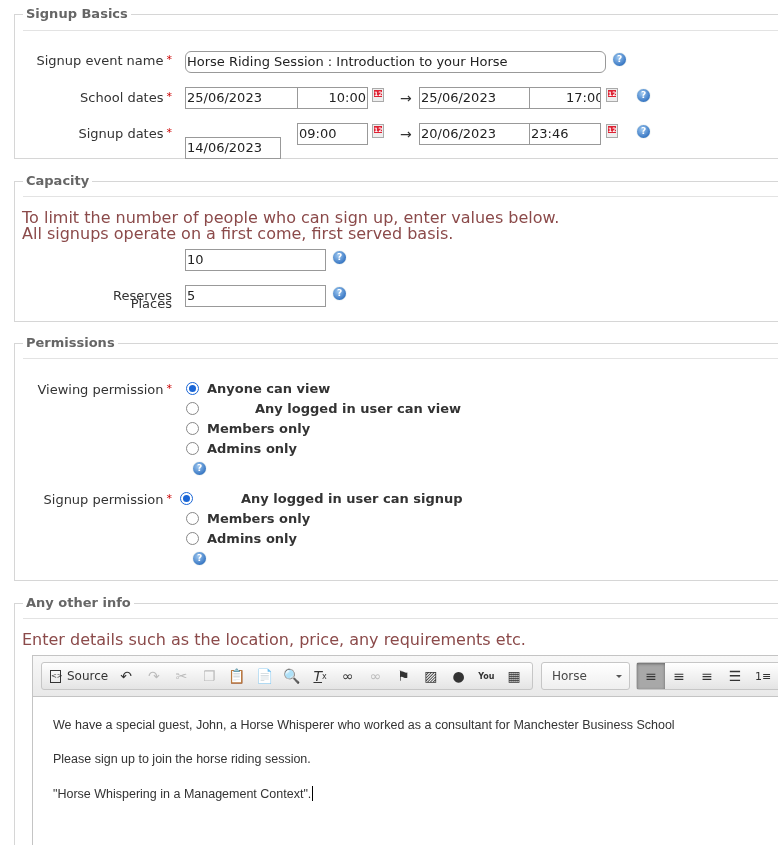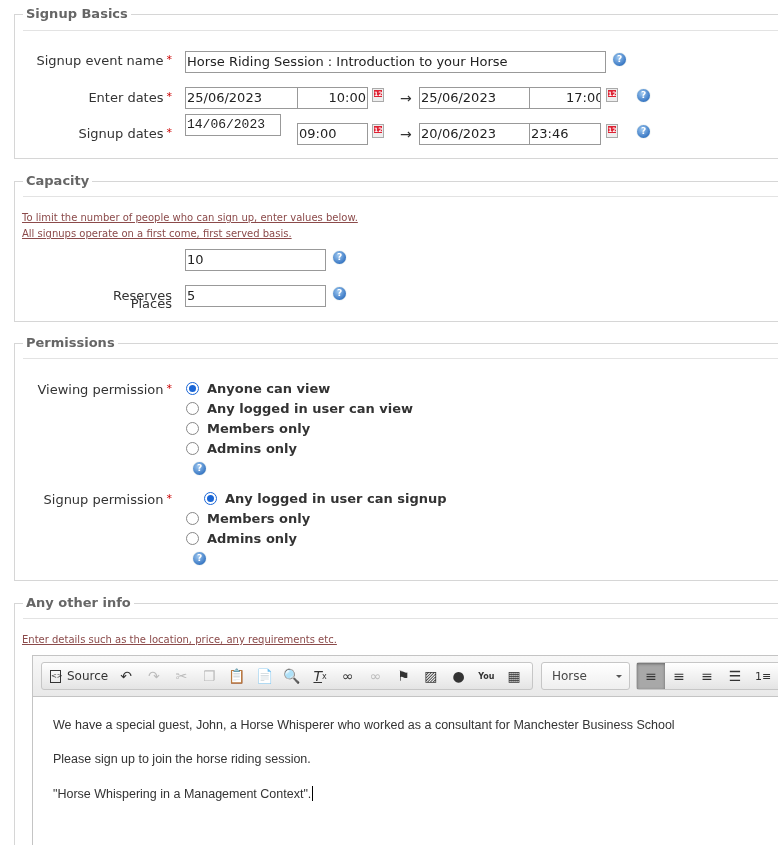--- a/index.html
+++ b/index.html
@@ -34,21 +34,21 @@
     box-shadow: 0 0 1px #8aa;
   }
   .cal {
     position: absolute; width: 12px; height: 14px; background: #eee; border: 1px solid #aaa;
   }
   .cal::before {
     content: "12"; position: absolute; left: 1px; top: 1px; width: 8px; height: 7px;
     background: #d23; color: #fff; font-size: 6px; line-height: 7px; text-align: center; font-weight: bold;
   }
   .arrow { position: absolute; font-size: 14px; color: #333; }
-  .hint { position: absolute; font-size: 10px; color: #8b4a4a; line-height: 16px; text-decoration: underline; }
+  .hint { position: absolute; font-size: 16px; color: #8b4a4a; line-height: 16px; }
   .radio-row { position: absolute; display: flex; align-items: center; font-size: 13px; font-weight: bold; color: #333; }
   .radio {
     width: 13px; height: 13px; border-radius: 50%; border: 1px solid #888; background: #fff;
     margin-right: 8px; position: relative;
   }
   .radio.checked { border-color: #1a66d6; }
   .radio.checked::after {
     content: ""; position: absolute; left: 2px; top: 2px; width: 7px; height: 7px; border-radius: 50%; background: #1a66d6;
   }
   
@@ -74,35 +74,35 @@
 </style>
 </head>
 <body>
 
 <div class="fieldset" style="top:14px; height:145px;">
   <div class="legend">Signup Basics</div>
   <div class="legend-rule" style="top:15px;"></div>
 </div>
 
 <div class="label" style="right:606px; top:53px;"><span>Signup event name</span><span class="req">*</span></div>
-<div class="input" style="left:185px; top:51px; width:421px;">Horse Riding Session : Introduction to your Horse</div>
+<div class="input" style="left:185px; top:51px; width:421px;border-radius:6px;">Horse Riding Session : Introduction to your Horse</div>
 <div class="help" style="left:613px; top:53px;">?</div>
 
-<div class="label" style="right:606px; top:90px;"><span>Enter dates</span><span class="req">*</span></div>
+<div class="label" style="right:606px; top:90px;"><span>School dates</span><span class="req">*</span></div>
 <div class="input" style="left:185px; top:87px; width:113px;">25/06/2023</div>
 <div class="input" style="left:297px; top:87px; width:71px;text-align:right;">10:00</div>
 <div class="cal" style="left:372px; top:88px;"></div>
 <div class="arrow" style="left:400px; top:90px;">→</div>
 <div class="input" style="left:419px; top:87px; width:111px;">25/06/2023</div>
 <div class="input" style="left:529px; top:87px; width:72px;padding-left:36px;">17:00</div>
 <div class="cal" style="left:606px; top:88px;"></div>
 <div class="help" style="left:637px; top:89px;">?</div>
 
 <div class="label" style="right:606px; top:126px;"><span>Signup dates</span><span class="req">*</span></div>
-<div class="input" style="left:185px; top:114px; width:96px;font-family:Liberation Mono, monospace;">14/06/2023</div>
+<div class="input" style="left:185px; top:137px; width:96px;">14/06/2023</div>
 <div class="input" style="left:297px; top:123px; width:71px;">09:00</div>
 <div class="cal" style="left:372px; top:124px;"></div>
 <div class="arrow" style="left:400px; top:126px;">→</div>
 <div class="input" style="left:419px; top:123px; width:111px;">20/06/2023</div>
 <div class="input" style="left:529px; top:123px; width:72px;">23:46</div>
 <div class="cal" style="left:606px; top:124px;"></div>
 <div class="help" style="left:637px; top:125px;">?</div>
 
 <div class="fieldset" style="top:181px; height:141px;">
   <div class="legend">Capacity</div>
@@ -121,36 +121,36 @@
 
 <div class="fieldset" style="top:343px; height:238px;">
   <div class="legend">Permissions</div>
   <div class="legend-rule" style="top:14px;"></div>
 </div>
 <div class="label" style="right:606px; top:382px;"><span>Viewing permission</span><span class="req">*</span></div>
 <div class="radio-row" style="left:186px; top:381px;">
     <span class="radio checked"></span>
     <span>Anyone can view</span>
   </div>
-<div class="radio-row" style="left:186px; top:401px;">
+<div class="radio-row" style="left:186px; top:401px;gap:48px;">
     <span class="radio"></span>
     <span>Any logged in user can view</span>
   </div>
 <div class="radio-row" style="left:186px; top:421px;">
     <span class="radio"></span>
     <span>Members only</span>
   </div>
 <div class="radio-row" style="left:186px; top:441px;">
     <span class="radio"></span>
     <span>Admins only</span>
   </div>
 <div class="help" style="left:193px; top:462px;">?</div>
 
 <div class="label" style="right:606px; top:492px;"><span>Signup permission</span><span class="req">*</span></div>
-<div class="radio-row" style="left:204px; top:491px;">
+<div class="radio-row" style="left:180px; top:491px;gap:40px;">
     <span class="radio checked"></span>
     <span>Any logged in user can signup</span>
   </div>
 <div class="radio-row" style="left:186px; top:511px;">
     <span class="radio"></span>
     <span>Members only</span>
   </div>
 <div class="radio-row" style="left:186px; top:531px;">
     <span class="radio"></span>
     <span>Admins only</span>

